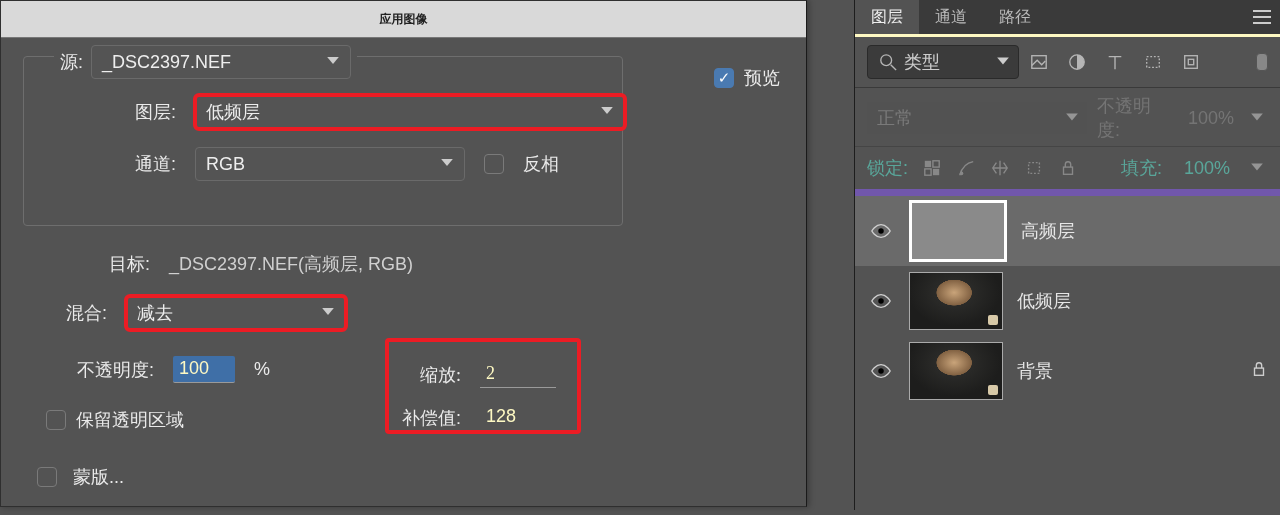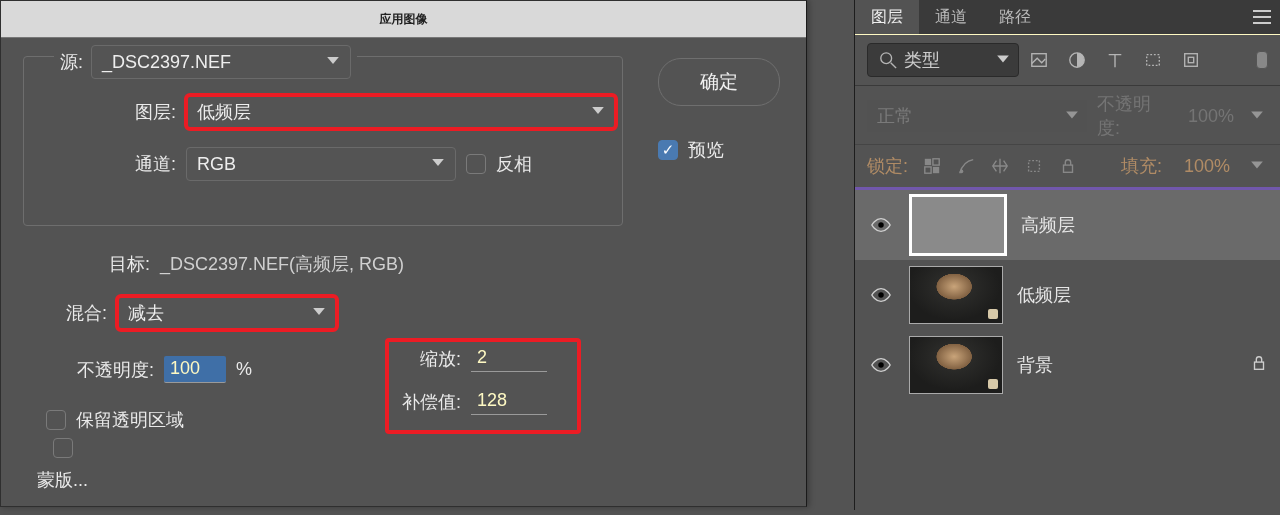--- a/index.html
+++ b/index.html
@@ -57,21 +57,21 @@
     box-sizing: border-box;
   }
   .group .legend {
     position: absolute;
     top: -12px;
     left: 30px;
     background: #535353;
     padding: 0 6px;
     color: #fff;
   }
-  .row { display:flex; align-items:center; gap:10px; }
+  .row { display:flex; align-items:center; gap:19px; }
   .label { color: #eaeaea; text-align:right; }
 
   .select {
     background: #545454;
     border: 1px solid #6a6a6a;
     border-radius: 4px;
     height: 34px;
     color: #eee;
     display: flex;
     align-items: center;
@@ -136,21 +136,21 @@
     background: #535353;
     border-left: 1px solid #1d1d1d;
   }
   .panel .tabs {
     height: 34px;
     background: #3a3a3a;
     display:flex;
     align-items:stretch;
     color: #ccc;
     font-size: 16px;
-    border-bottom: 1px solid #fef9c3;
+    border-bottom: 3px solid #fef9c3;
   }
   .panel .tab {
     padding: 0 16px;
     display:flex;
     align-items:center;
     color: #bbb;
   }
   .panel .tab.active { background:#535353; color:#eee; }
   .panel .tab-menu {
     margin-left:auto; width:36px; display:flex; align-items:center; justify-content:center;
@@ -187,22 +187,22 @@
   .blend-select {
     flex:0 0 200px; height:32px; background:#525252;
     display:flex; align-items:center; padding:0 10px; position:relative; color:#9a9a9a;
   }
   .opacity-label { margin-left:auto; }
   .opacity-value {
     width:76px; height:30px; display:flex; align-items:center; padding:0 8px; color:#8f8f8f; position:relative;
   }
 
   .panel-row3 {
-    display:flex; align-items:center; gap:14px; padding:6px 12px; color:#fdba74;
-    border-bottom:3px solid #8b5cf6;
+    display:flex; align-items:center; gap:14px; padding:6px 12px; color:#5eead4;
+    border-bottom:7px solid #8b5cf6;
   }
   .panel-row3 .fill-label { margin-left:auto; }
   .fill-value { width:76px; height:30px; display:flex; align-items:center; padding:0 8px; position:relative; }
 
   .layers-list { }
   .layer {
     display:flex; align-items:center; gap:14px; padding:10px 12px; height:70px;
     box-sizing:border-box;
   }
   .layer.sel { background:#6a6a6a; }
@@ -295,44 +295,41 @@
         </div>
       </div>
 
       <div class="row" style="position:absolute; left:76px; top:318px;">
         <span class="label">不透明度:</span>
         <span class="text-input sel" style="width:44px; text-align:left;">100</span>
         <span class="label">%</span>
       </div>
 
       <div class="highlight-red" style="position:absolute; left:386px; top:302px; width:192px; height:92px; border-radius:2px;">
-        <div class="row" style="margin:5px 10px 0 10px;">
+        <div class="row" style="margin:21px 10px 0 10px;font-family:Liberation Serif, serif;">
           <span class="label" style="width:64px;">缩放:</span>
           <span class="text-input" style="width:64px;">2</span>
         </div>
         <div class="row" style="margin:16px 10px 0 10px;">
           <span class="label" style="width:64px;">补偿值:</span>
           <span class="text-input" style="width:64px;">128</span>
         </div>
       </div>
 
       <div class="row" style="position:absolute; left:36px; top:370px; gap:10px;margin-left:9px;">
         <span class="checkbox"></span>
         <span class="label">保留透明区域</span>
       </div>
 
-      <div class="row" style="position:absolute; left:36px; top:400px; gap:10px;flex-direction:column;">
+      <div class="row" style="position:absolute; left:36px; top:427px; gap:16px;">
         <span class="checkbox"></span>
         <span class="label">蒙版...</span>
       </div>
 
       <div style="position:absolute; right:26px; top:20px; display:flex; flex-direction:column; gap:24px;">
-        <div class="btn">
-            <span>确定</span>
-          </div>
         <div class="row" style="margin-top:8px; gap:10px;">
           <span class="checkbox checked">✓</span>
           <span class="label">预览</span>
         </div>
       </div>
     </div>
   </div>
 
   <div class="panel">
     <div class="tabs">

